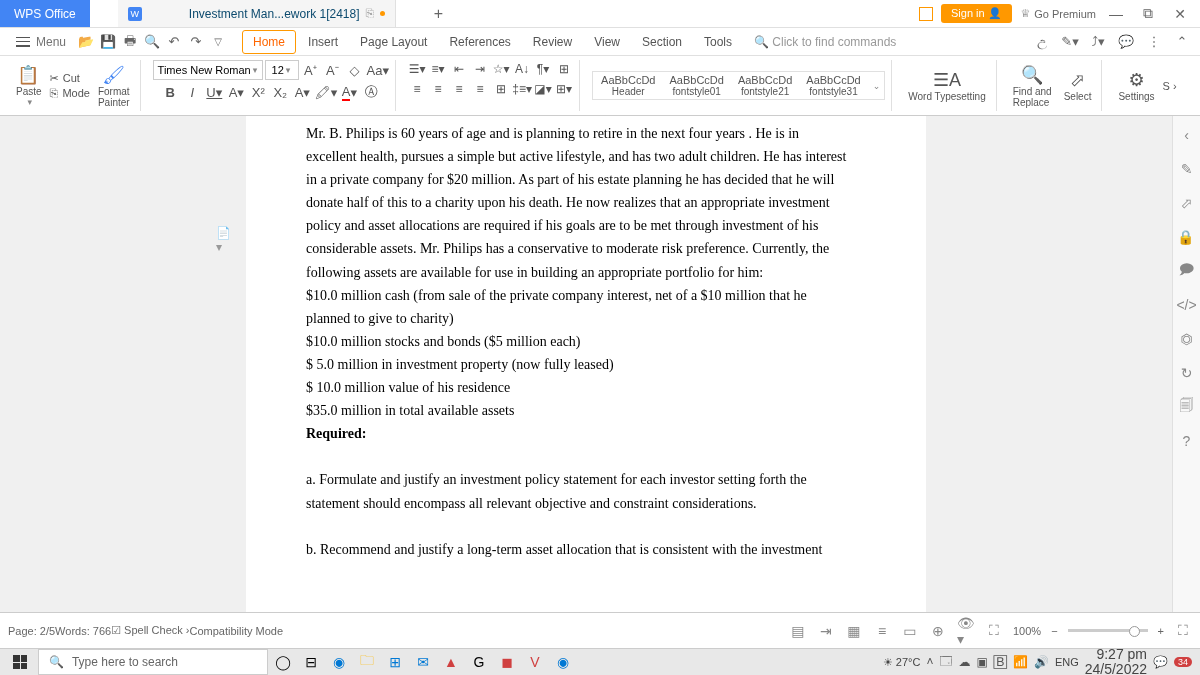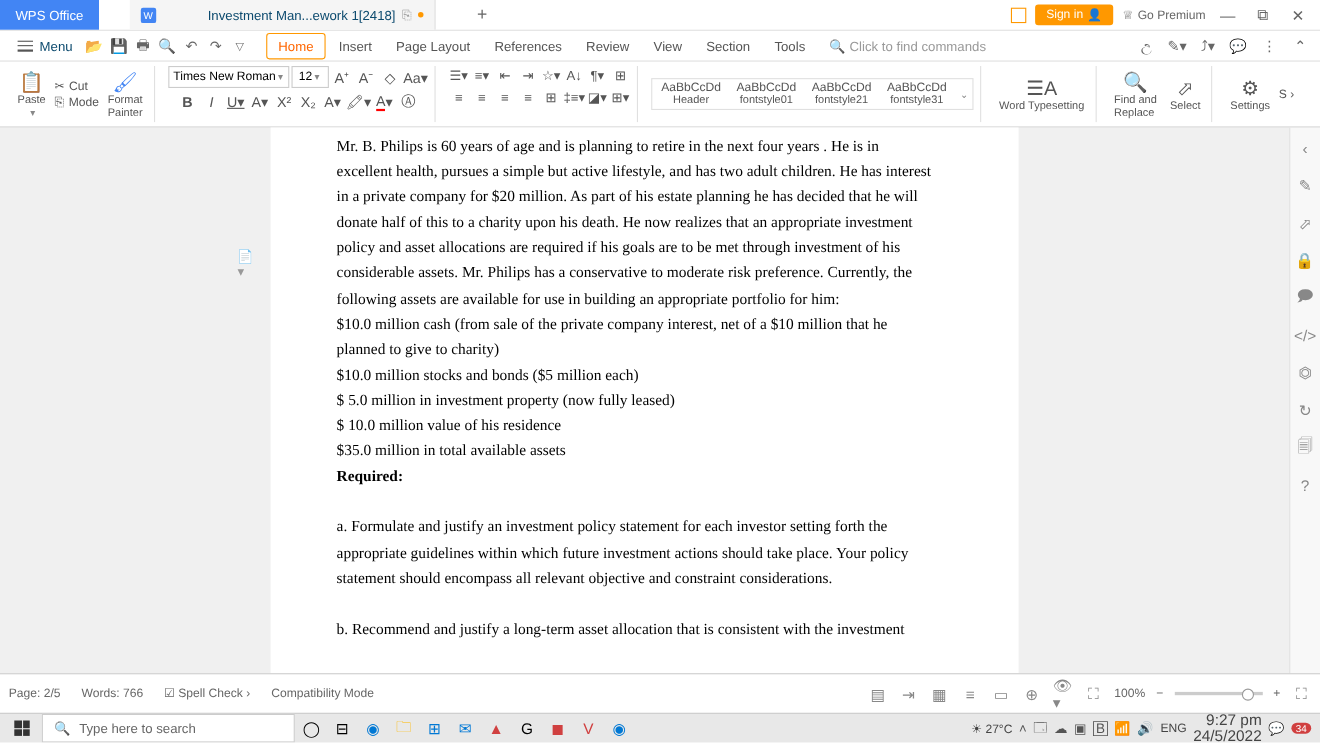--- a/index.html
+++ b/index.html
@@ -9,21 +9,21 @@
 .tab-active { display:flex; align-items:center; height:100%; padding:0 10px; background:#f5f5f5; border-right:1px solid #e0e0e0; gap:6px; }
 .tab-icon { width:14px; height:14px; background:#4285f4; color:#fff; font-size:9px; display:flex; align-items:center; justify-content:center; border-radius:2px; }
 .tab-title { font-size:12px; color:#0c4a6e;margin-left:41px; }
 .tab-dot { width:5px; height:5px; border-radius:50%; background:#ff9800; }
 .tab-plus { width:28px; text-align:center; font-size:16px; color:#666; cursor:pointer; }
 .title-right { margin-left:auto; display:flex; align-items:center; gap:8px; padding-right:8px; }
 .signin-btn { background:#ff9800; color:#fff; padding:3px 10px; border-radius:3px; font-size:11px; display:flex; align-items:flex-start; gap:4px; }
 .premium-btn { color:#666; font-size:11px; display:flex; align-items:center; gap:4px; }
 .win-btn { width:24px; text-align:center; color:#666; font-size:14px; cursor:pointer; }
 .menu-bar { height:28px; display:flex; align-items:center; padding:0 8px; gap:2px; border-bottom:1px solid #e0e0e0; }
-.menu-btn { display:flex; align-items:center; gap:6px; padding:0 8px; color:#0c4a6e; font-size:12px; }
+.menu-btn { display:flex; align-items:center; gap:6px; padding:0 8px; color:#737373; font-size:12px; }
 .hamburger { display:inline-block; width:14px; height:10px; position:relative; }
 .hamburger::before,.hamburger::after,.hamburger span { content:""; position:absolute; left:0; right:0; height:1.5px; background:#555; }
 .hamburger::before { top:0; } .hamburger span { top:4px; } .hamburger::after { bottom:0; }
 .qat-icon { width:20px; height:20px; display:flex; align-items:center; justify-content:center; color:#666; font-size:13px; cursor:pointer; }
 .ribbon-tab { padding:4px 10px; color:#555; font-size:12px; cursor:pointer; }
 .ribbon-tab.active { border:1px solid #ff9800; border-radius:3px; color:#ff6600; }
 .search-commands { color:#999; font-size:12px; margin-left:10px; }
 .menu-right { margin-left:auto; display:flex; align-items:center; gap:8px; }
 .ribbon { height:60px; display:flex; align-items:stretch; border-bottom:1px solid #ccc; padding:4px 6px; gap:6px; }
 .ribbon-group { display:flex; align-items:center; gap:4px; padding:0 6px; border-right:1px solid #e0e0e0; }
@@ -42,21 +42,21 @@
 .style-gallery { display:flex; align-items:center; gap:6px; border:1px solid #e0e0e0; padding:0 4px; }
 .style-item { display:flex; flex-direction:column; align-items:center; font-size:10px; color:#555; padding:2px 4px; cursor:pointer; }
 .style-preview { font-size:11px; }
 .doc-area { position:absolute; top:116px; bottom:47px; left:0; right:28px; background:#f0f0f0; overflow:hidden; display:flex; justify-content:center; }
 .page { width:680px; background:#fff; margin-top:-4px; padding:10px 70px 0 60px; position:relative; }
 .page p { font-family:"Times New Roman",serif; font-size:14px; color:#000; line-height:1.65; margin:0; }
 .page .bold { font-weight:bold; }
 .margin-handle { position:absolute; left:-30px; top:114px; width:20px; height:16px; color:#999; font-size:12px; }
 .right-sidebar { position:absolute; top:116px; right:0; bottom:47px; width:28px; background:#f8f8f8; border-left:1px solid #e0e0e0; display:flex; flex-direction:column; align-items:center; gap:16px; padding-top:10px; }
 .side-icon { width:18px; height:18px; color:#888; font-size:14px; display:flex; align-items:center; justify-content:center; cursor:pointer; }
-.status-bar { position:absolute; bottom:27px; left:0; right:0; height:36px; background:#fff; border-top:1px solid #ccc; display:flex; align-items:center; padding:0 8px; font-size:11px; color:#666; gap:19px; }
+.status-bar { position:absolute; bottom:27px; left:0; right:0; height:36px; background:#fff; border-top:1px solid #ccc; display:flex; align-items:center; padding:0 8px; font-size:11px; color:#666; gap:0; }
 .status-right { margin-left:auto; display:flex; align-items:center; gap:10px; }
 .zoom-slider { width:80px; height:3px; background:#ccc; position:relative; }
 .zoom-slider::after { content:""; position:absolute; right:8px; top:-3px; width:9px; height:9px; border-radius:50%; background:#fff; border:1px solid #999; }
 .taskbar { position:absolute; bottom:0; left:0; right:0; height:27px; background:#e8e8e8; display:flex; align-items:center; padding:0 4px; gap:2px; border-top:1px solid #ccc; }
 .start-btn { width:32px; height:100%; display:flex; align-items:center; justify-content:center; }
 .win-logo { width:14px; height:14px; display:grid; grid-template:1fr 1fr/1fr 1fr; gap:1px; }
 .win-logo span { background:#333; }
 .search-box { display:flex; align-items:center; gap:8px; padding:0 10px; height:100%; background:#fff; border:1px solid #ccc; width:230px; font-size:12px; color:#666; }
 .task-icon { width:26px; height:100%; display:flex; align-items:center; justify-content:center; font-size:14px; cursor:pointer; }
 .ti-edge { color:#0078d4; }
@@ -267,21 +267,20 @@
     <p>following assets are available for use in building an appropriate portfolio for him:</p>
     <p>$10.0 million cash (from sale of the private company interest, net of a $10 million that he</p>
     <p>planned to give to charity)</p>
     <p>$10.0 million stocks and bonds ($5 million each)</p>
     <p>$ 5.0 million in investment property (now fully leased)</p>
     <p>$ 10.0 million value of his residence</p>
     <p>$35.0 million in total available assets</p>
     <p class="bold">Required:</p>
     <p>&nbsp;</p>
     <p>a. Formulate and justify an investment policy statement for each investor setting forth the</p>
-    <p>appropriate guidelines within which future investment actions should take place. Your policy</p>
     <p>statement should encompass all relevant objective and constraint considerations.</p>
     <p>&nbsp;</p>
     <p>b. Recommend and justify a long-term asset allocation that is consistent with the investment</p>
   </div>
 </div>
 
 <div class="right-sidebar">
   <span class="side-icon">‹</span>
   <span class="side-icon">✎</span>
   <span class="side-icon">⬀</span>

